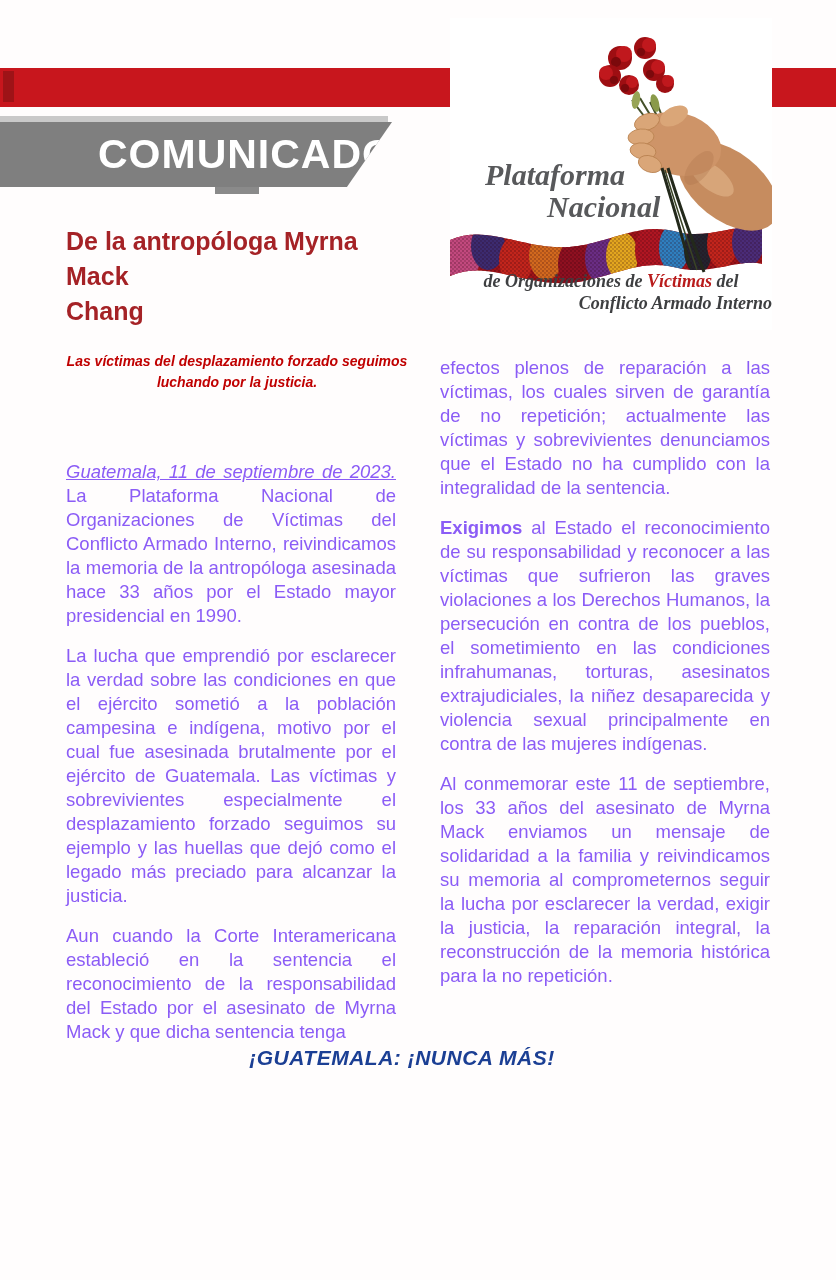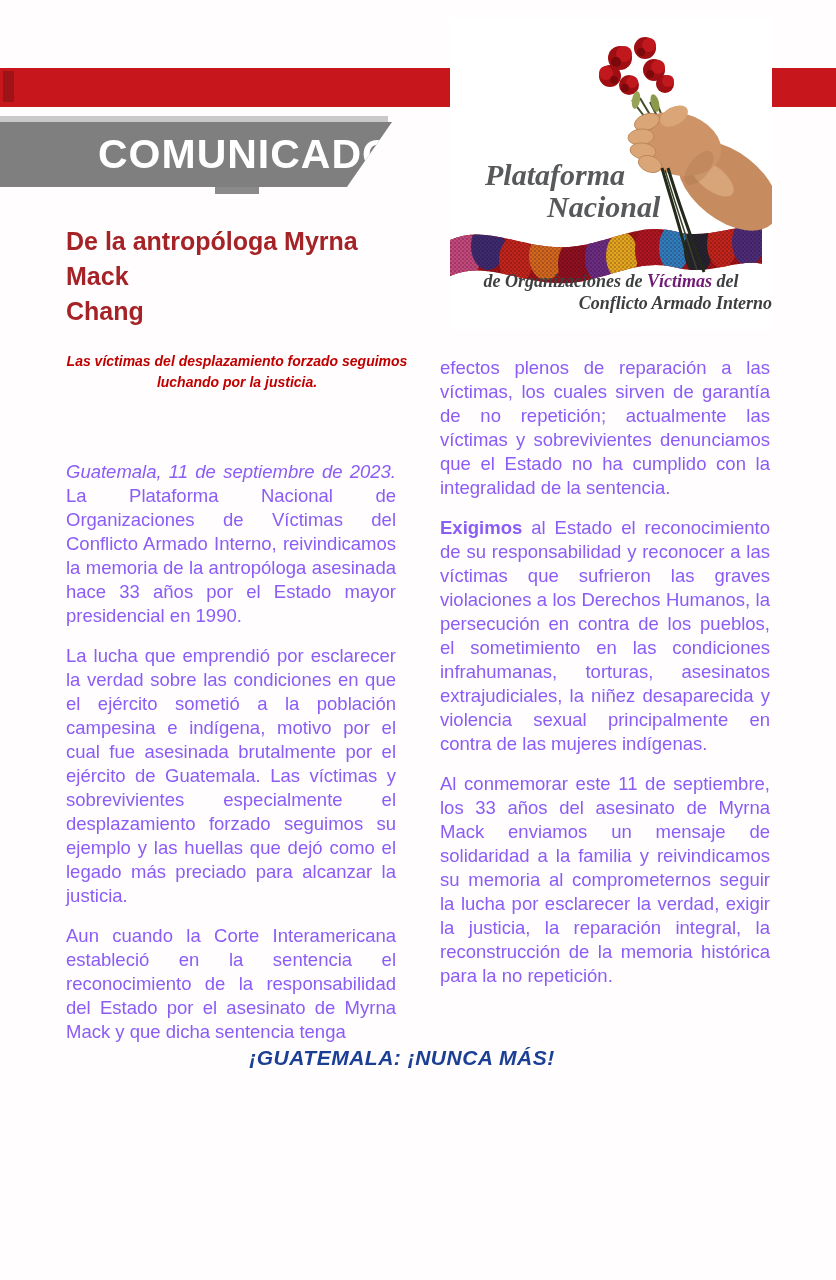--- a/index.html
+++ b/index.html
@@ -37,41 +37,41 @@
   }
   .logo-t1{left:35px;top:142px;}
   .logo-t2{left:97px;top:174px;}
   .logo-sub1,.logo-sub2{
     position:absolute;left:0;width:100%;text-align:center;
     font-family:"Liberation Serif", serif;font-style:italic;font-weight:bold;
     font-size:18px;line-height:21px;color:#3e3f41;white-space:nowrap;
   }
   .logo-sub1{top:253px;}
   .logo-sub2{top:275px;text-align:right;}
-  .victimas{color:#701a75;}
+  .victimas{color:#b91c1c;}
   
   .heading{
     position:absolute;left:66px;top:224px;width:360px;
     color:#a52226;font-size:25px;font-weight:bold;line-height:35px;
   }
   .subheading{
     position:absolute;left:58px;top:351px;width:358px;
     text-align:center;color:#c00000;
     font-size:14px;font-weight:bold;font-style:italic;line-height:21px;
   }
   
   .col{
     position:absolute;width:330px;
     font-size:18.5px;line-height:24px;color:#8b5cf6;
     text-align:justify;
   }
   .col p{margin:0 0 16px 0;}
   .col-left{left:66px;top:460px;}
   .col-right{left:440px;top:356px;}
-  .lead-italic{font-style:italic;}
+  .lead-italic{font-style:italic;text-decoration:underline;}
   .lead-bold{font-weight:bold;}
   
   .footer{
     position:absolute;left:0;top:1046px;width:100%;
     text-align:center;transform:translateX(-16px);
     color:#1b3f94;font-size:21px;font-weight:bold;font-style:italic;
     letter-spacing:0.5px;
   }
 </style>
 </head>

